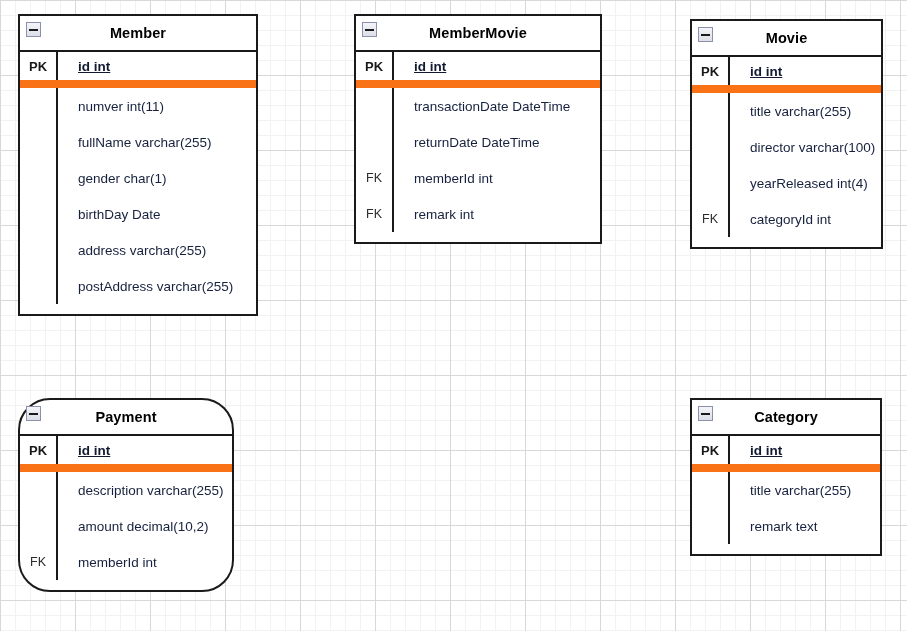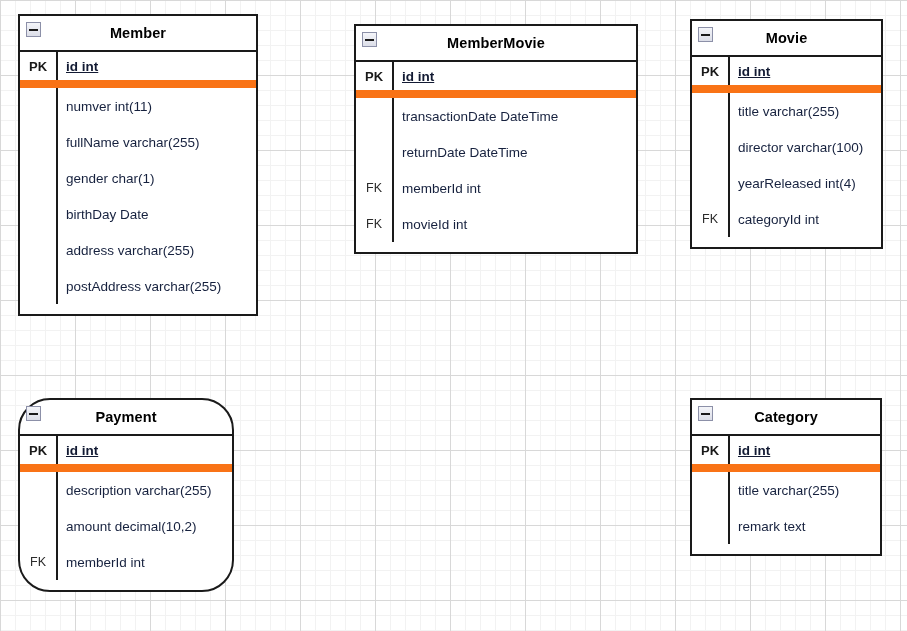--- a/index.html
+++ b/index.html
@@ -119,21 +119,21 @@
     align-self: stretch;
     background: #1a1a1a;
   }
 
   .row.pk-row .divider {
     background: #1a1a1a;
   }
 
   .field-cell {
     flex: 1 1 auto;
-    padding-left: 8px;
+    padding-left: 20px;
     font-size: 13.5px;
     color: #16213e;
     white-space: nowrap;
     overflow: hidden;
   }
 
   .field-cell.pk-name {
     text-decoration: underline;
     font-weight: bold;
     color: #121a33;
@@ -142,21 +142,21 @@
   
   .bottom-pad {
     height: 10px;
     display: flex;
   }
   .bottom-pad .key-cell { flex: 0 0 36px; }
   .bottom-pad .divider { background: transparent; }
 
   
   #entity-member      { left: 18px;  top: 14px;  width: 240px; }
-  #entity-membermovie { left: 354px; top: 24px;  width: 284px; }
+  #entity-membermovie { left: 354px; top: 14px;  width: 248px; }
   #entity-movie       { left: 690px; top: 19px;  width: 193px; }
   #entity-payment     { left: 18px;  top: 398px; width: 216px; border-radius: 32px; }
   #entity-category    { left: 690px; top: 398px; width: 192px; }
 </style>
 </head>
 <body>
 
 <div id="canvas">
 
   <div class="entity" id="entity-member">
@@ -229,21 +229,21 @@
         <span class="field-cell">returnDate DateTime</span>
       </div>
       <div class="row attr-row">
         <span class="key-cell">FK</span>
         <span class="divider"></span>
         <span class="field-cell">memberId int</span>
       </div>
       <div class="row attr-row">
         <span class="key-cell">FK</span>
         <span class="divider"></span>
-        <span class="field-cell">movieId int</span>
+        <span class="field-cell">remark int</span>
       </div>
       <div class="bottom-pad">
         <span class="key-cell"></span>
         <span class="divider"></span>
       </div>
     </div>
   </div>
 
   <div class="entity" id="entity-movie">
     <div class="entity-header">

